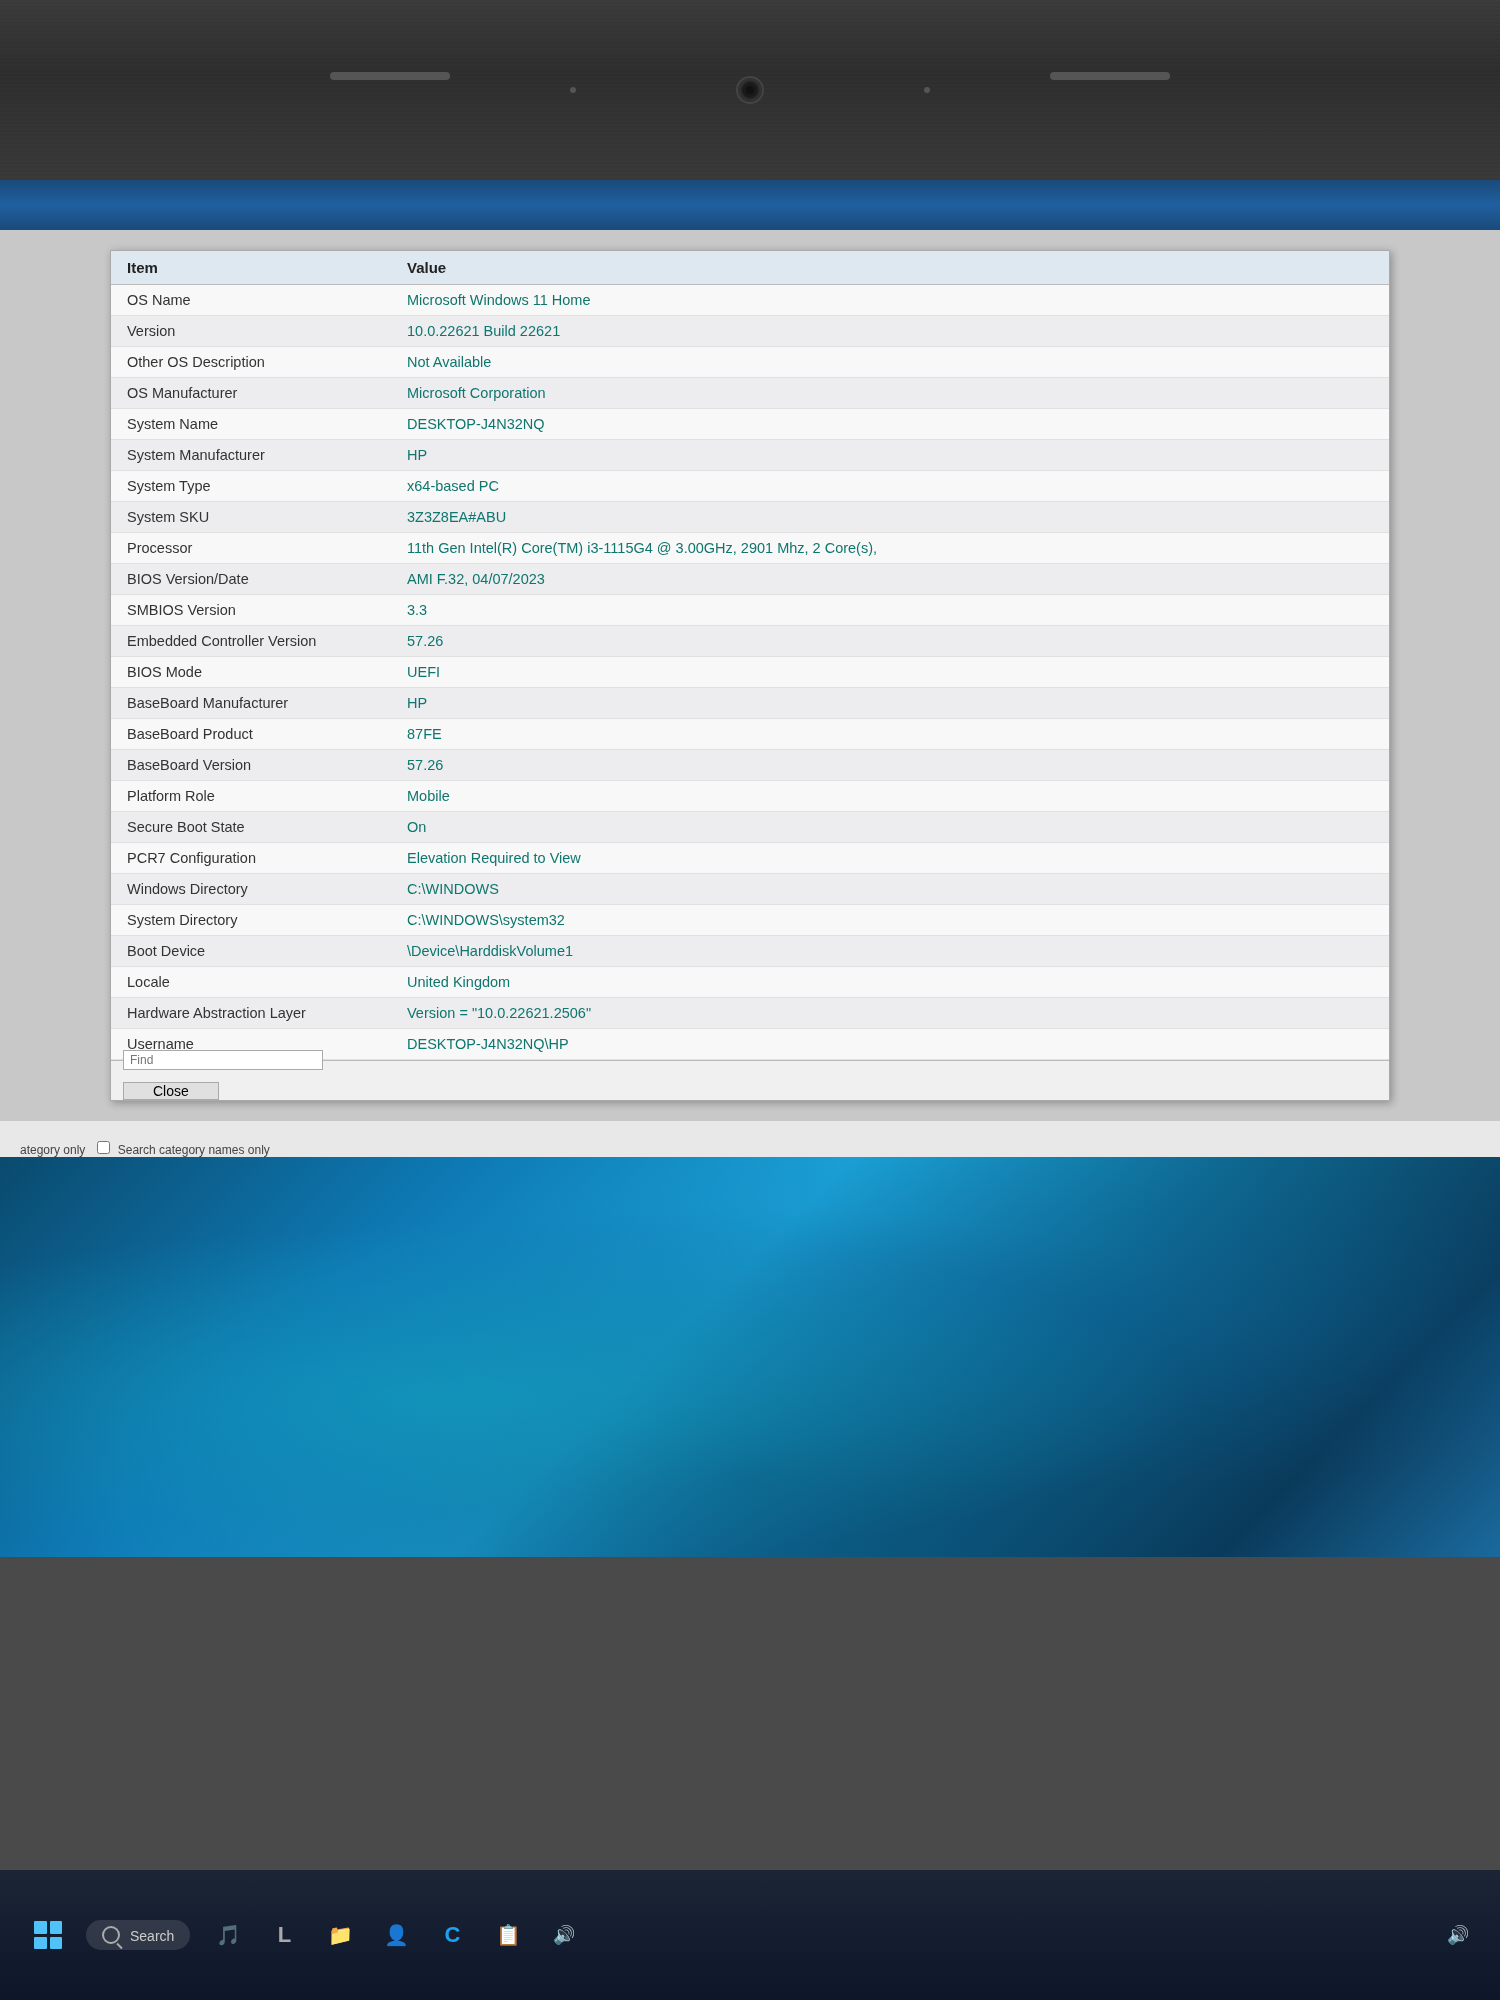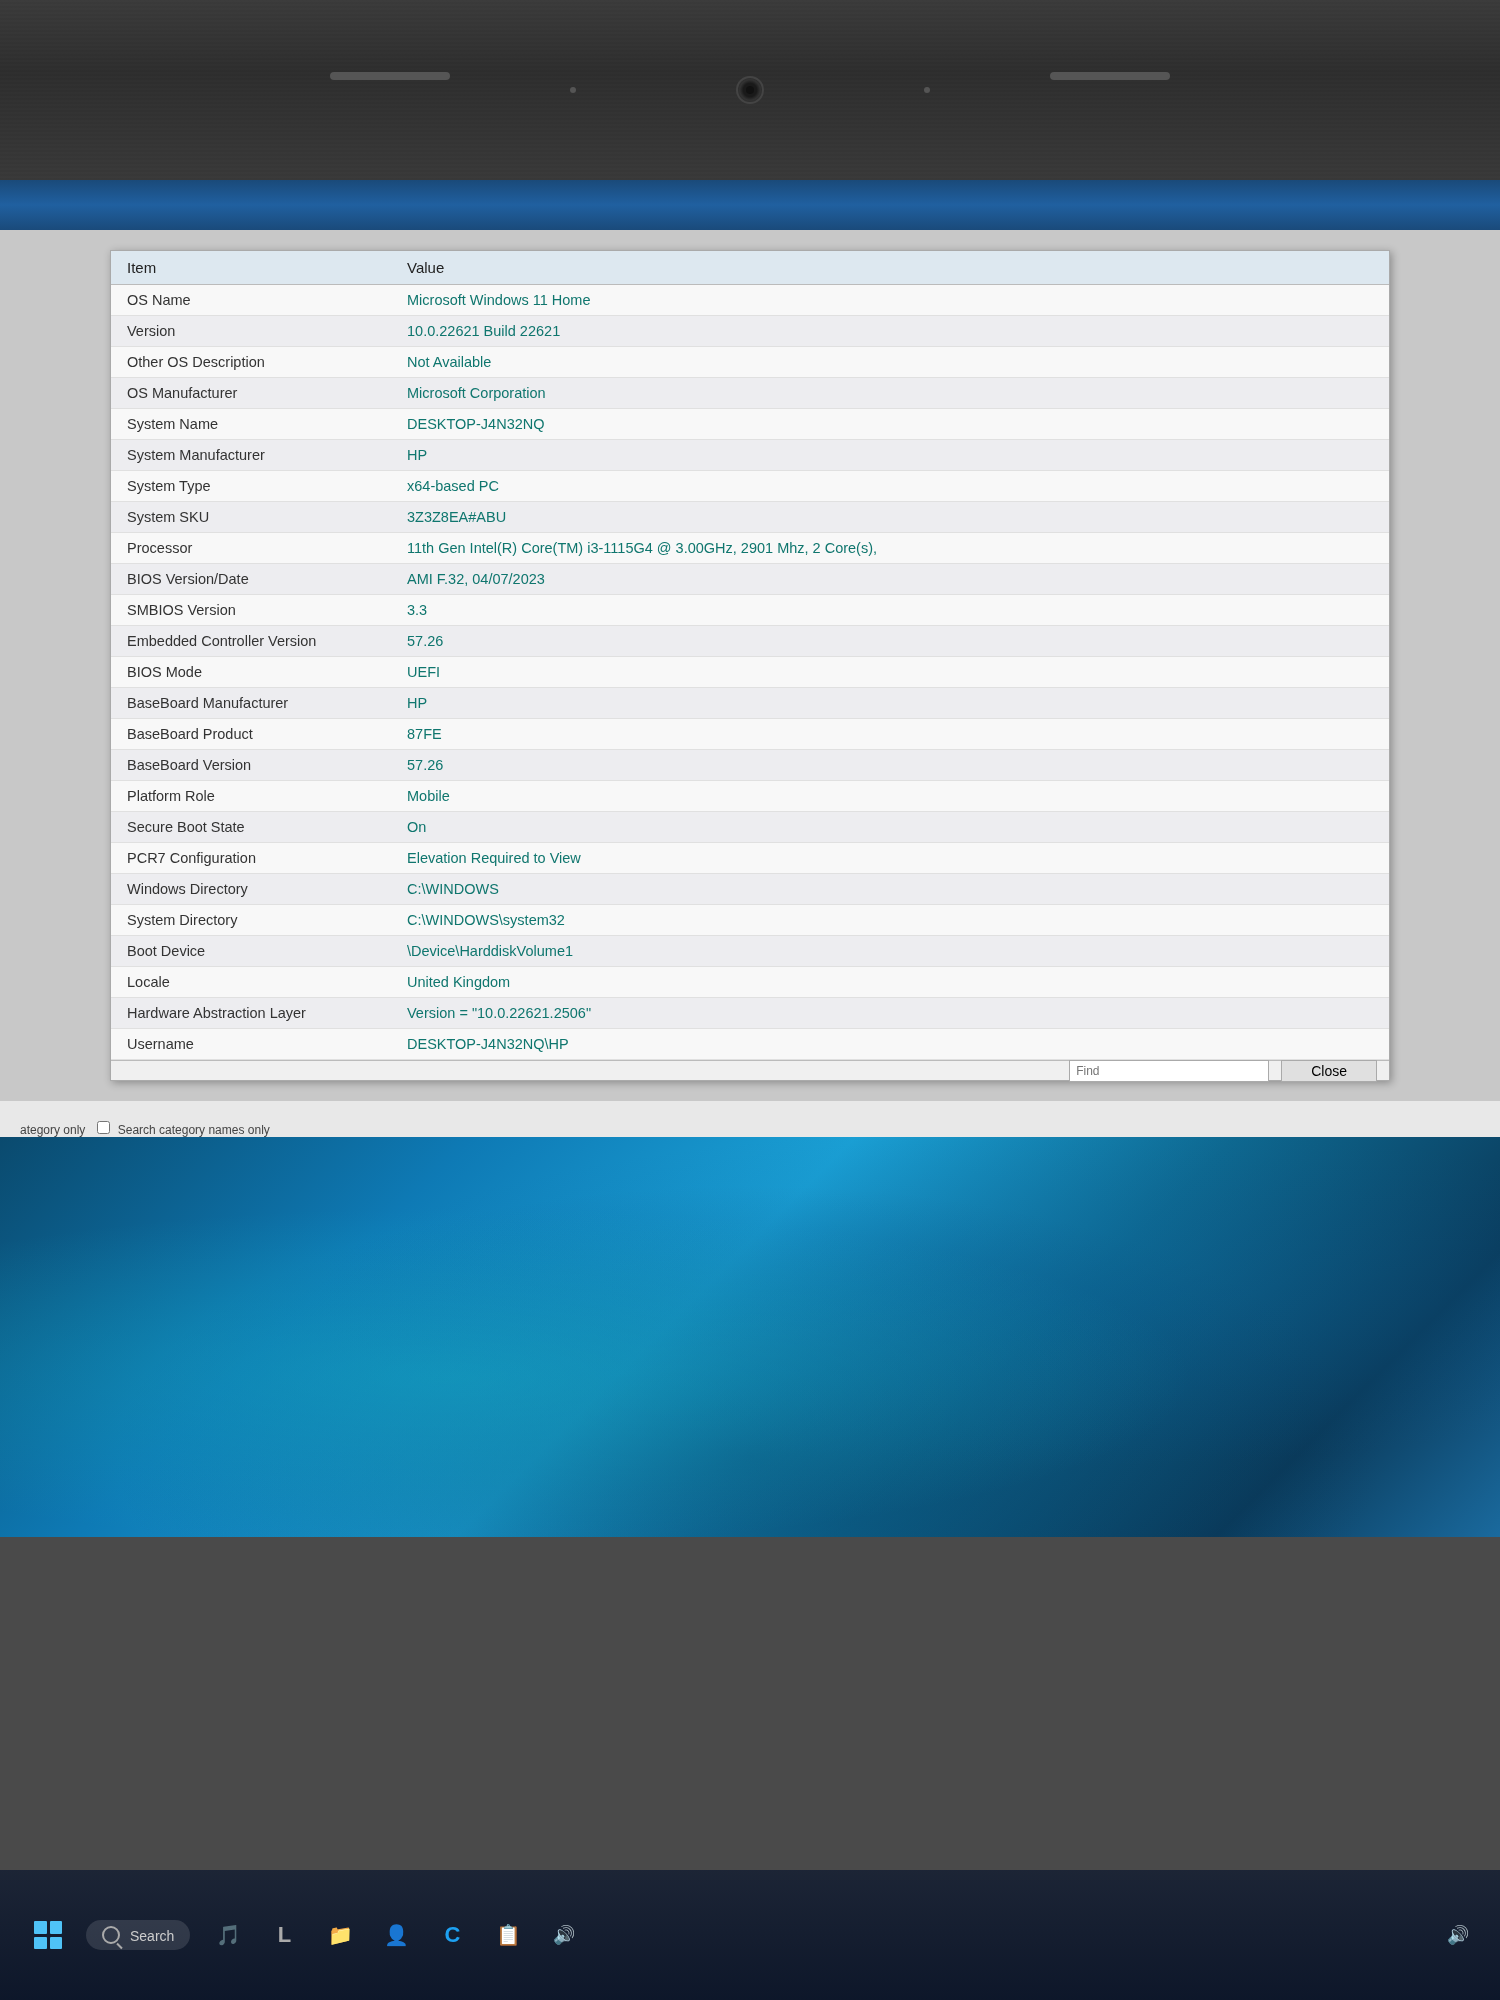--- a/index.html
+++ b/index.html
@@ -127,21 +127,21 @@
       font-size: 15px;
     }
 
     thead tr {
       background: #dde8f0;
     }
 
     thead th {
       text-align: left;
       padding: 8px 16px;
-      font-weight: 400;
+      font-weight: 700;
       color: #222;
       border-bottom: 1px solid #bbb;
       font-size: 15px;
     }
 
     tbody tr:nth-child(odd) {
       background: #f8f8f8;
     }
     tbody tr:nth-child(even) {
       background: #ededf0;
@@ -157,26 +157,27 @@
     tbody tr td:first-child {
       width: 280px;
       color: #333;
       margin-top: 43px;
     }
 
     
     .sysinfo-toolbar {
       background: #f0f0f0;
       border-top: 1px solid #bbb;
-      height: 20px;
-      display: flex;
-      align-items: center;
+      height: 40px;
+      display: flex;
+      align-items: flex-start;
       justify-content: flex-end;
       padding: 0 12px;
       gap: 12px;
+      flex-direction: column;
     }
 
     .sysinfo-toolbar input {
       width: 200px;
       height: 22px;
       border: 1px solid #aaa;
       padding: 2px 6px;
       font-size: 12px;
       background: white;
       color: #888;

